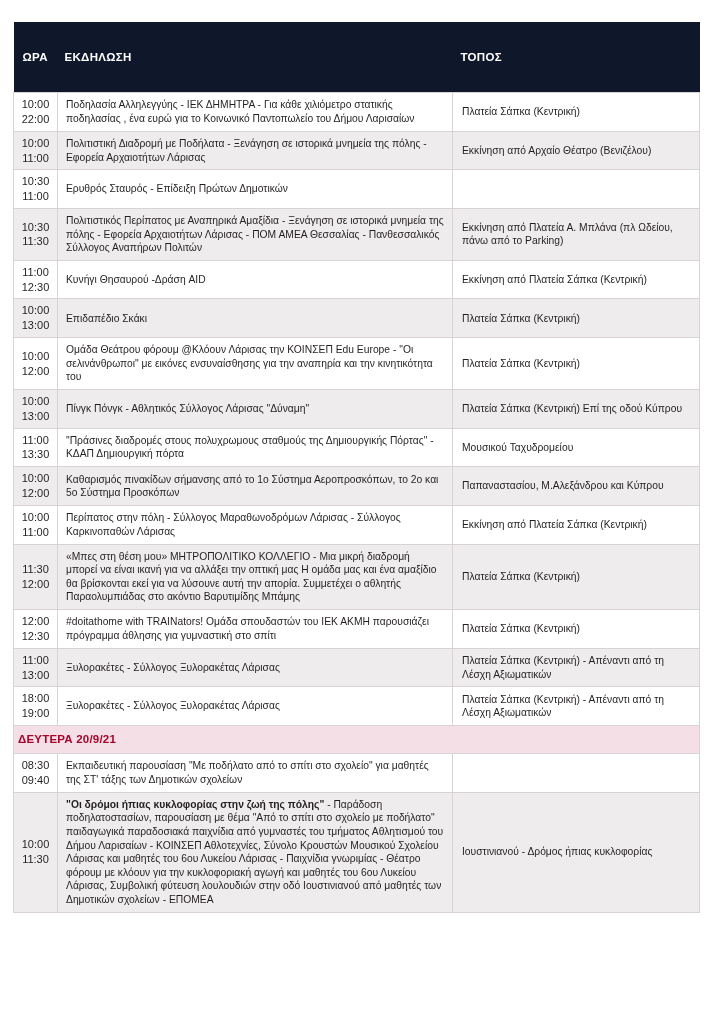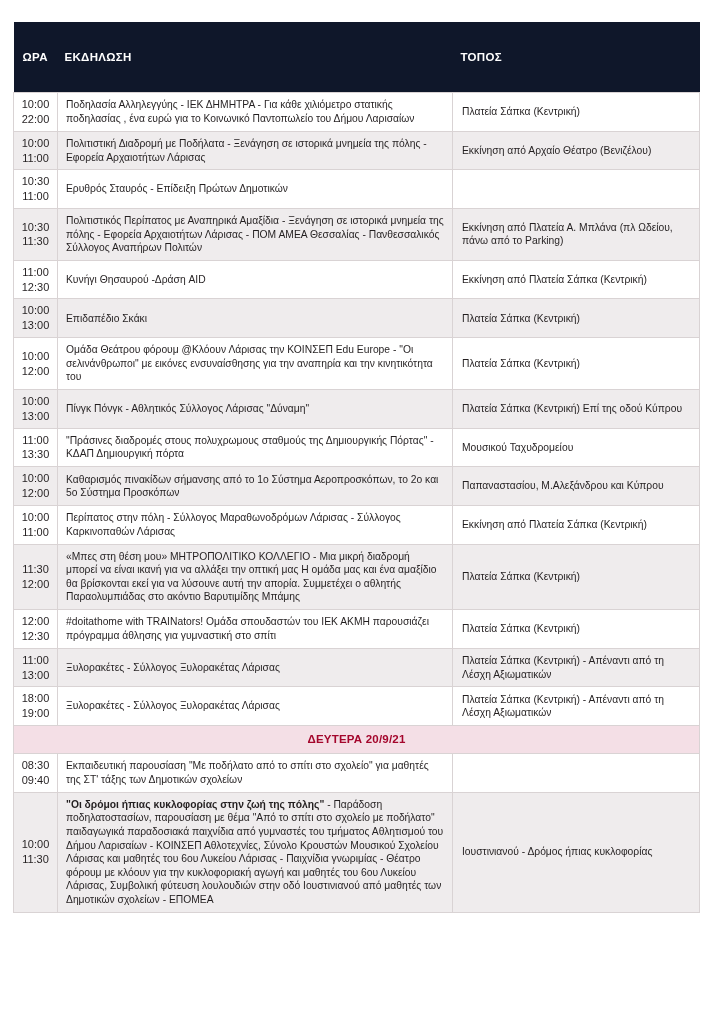--- a/index.html
+++ b/index.html
@@ -71,21 +71,20 @@
   tbody tr td.place {
     padding-left: 9px;
     padding-right: 6px;
     color: #231f20;
   }
   .bold-lead { font-weight: bold; color: #231f20; }
 
   tr.day-sep td {
     background: #f4dfe6;
     border: 1px solid #d9d3d4;
-    text-align: center;
     color: #a4062c;
     font-weight: bold;
     font-size: 11.5px;
     padding: 6px 4px;
     letter-spacing: 0.2px;
   }
 </style>
 </head>
 <body>
 

